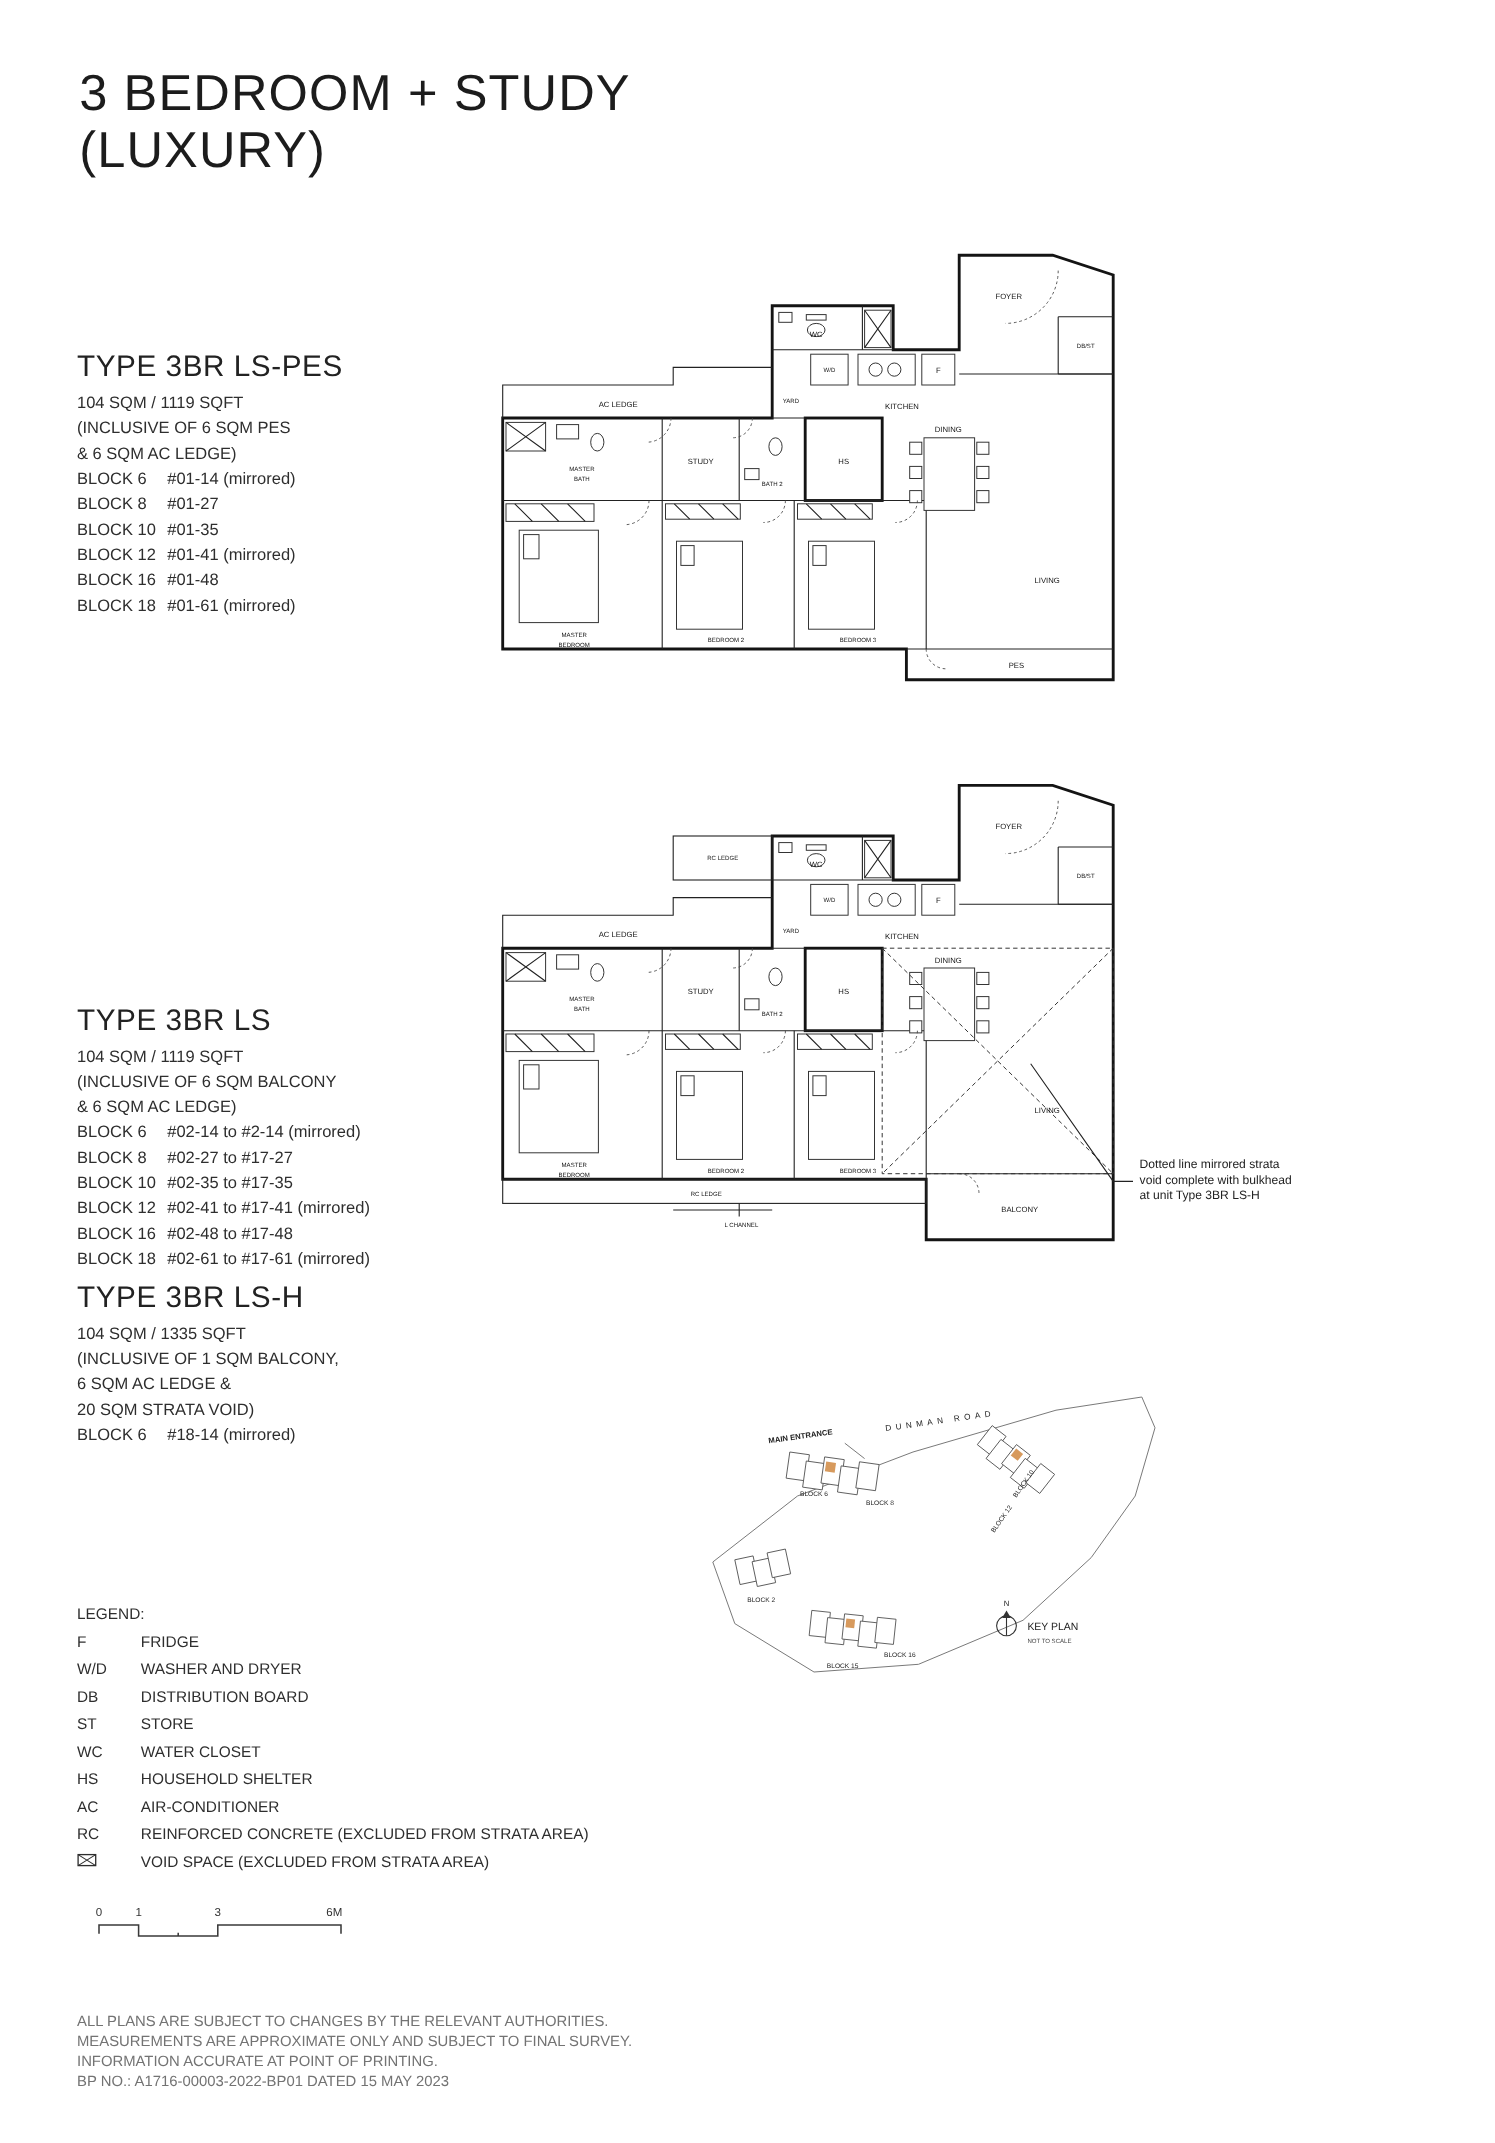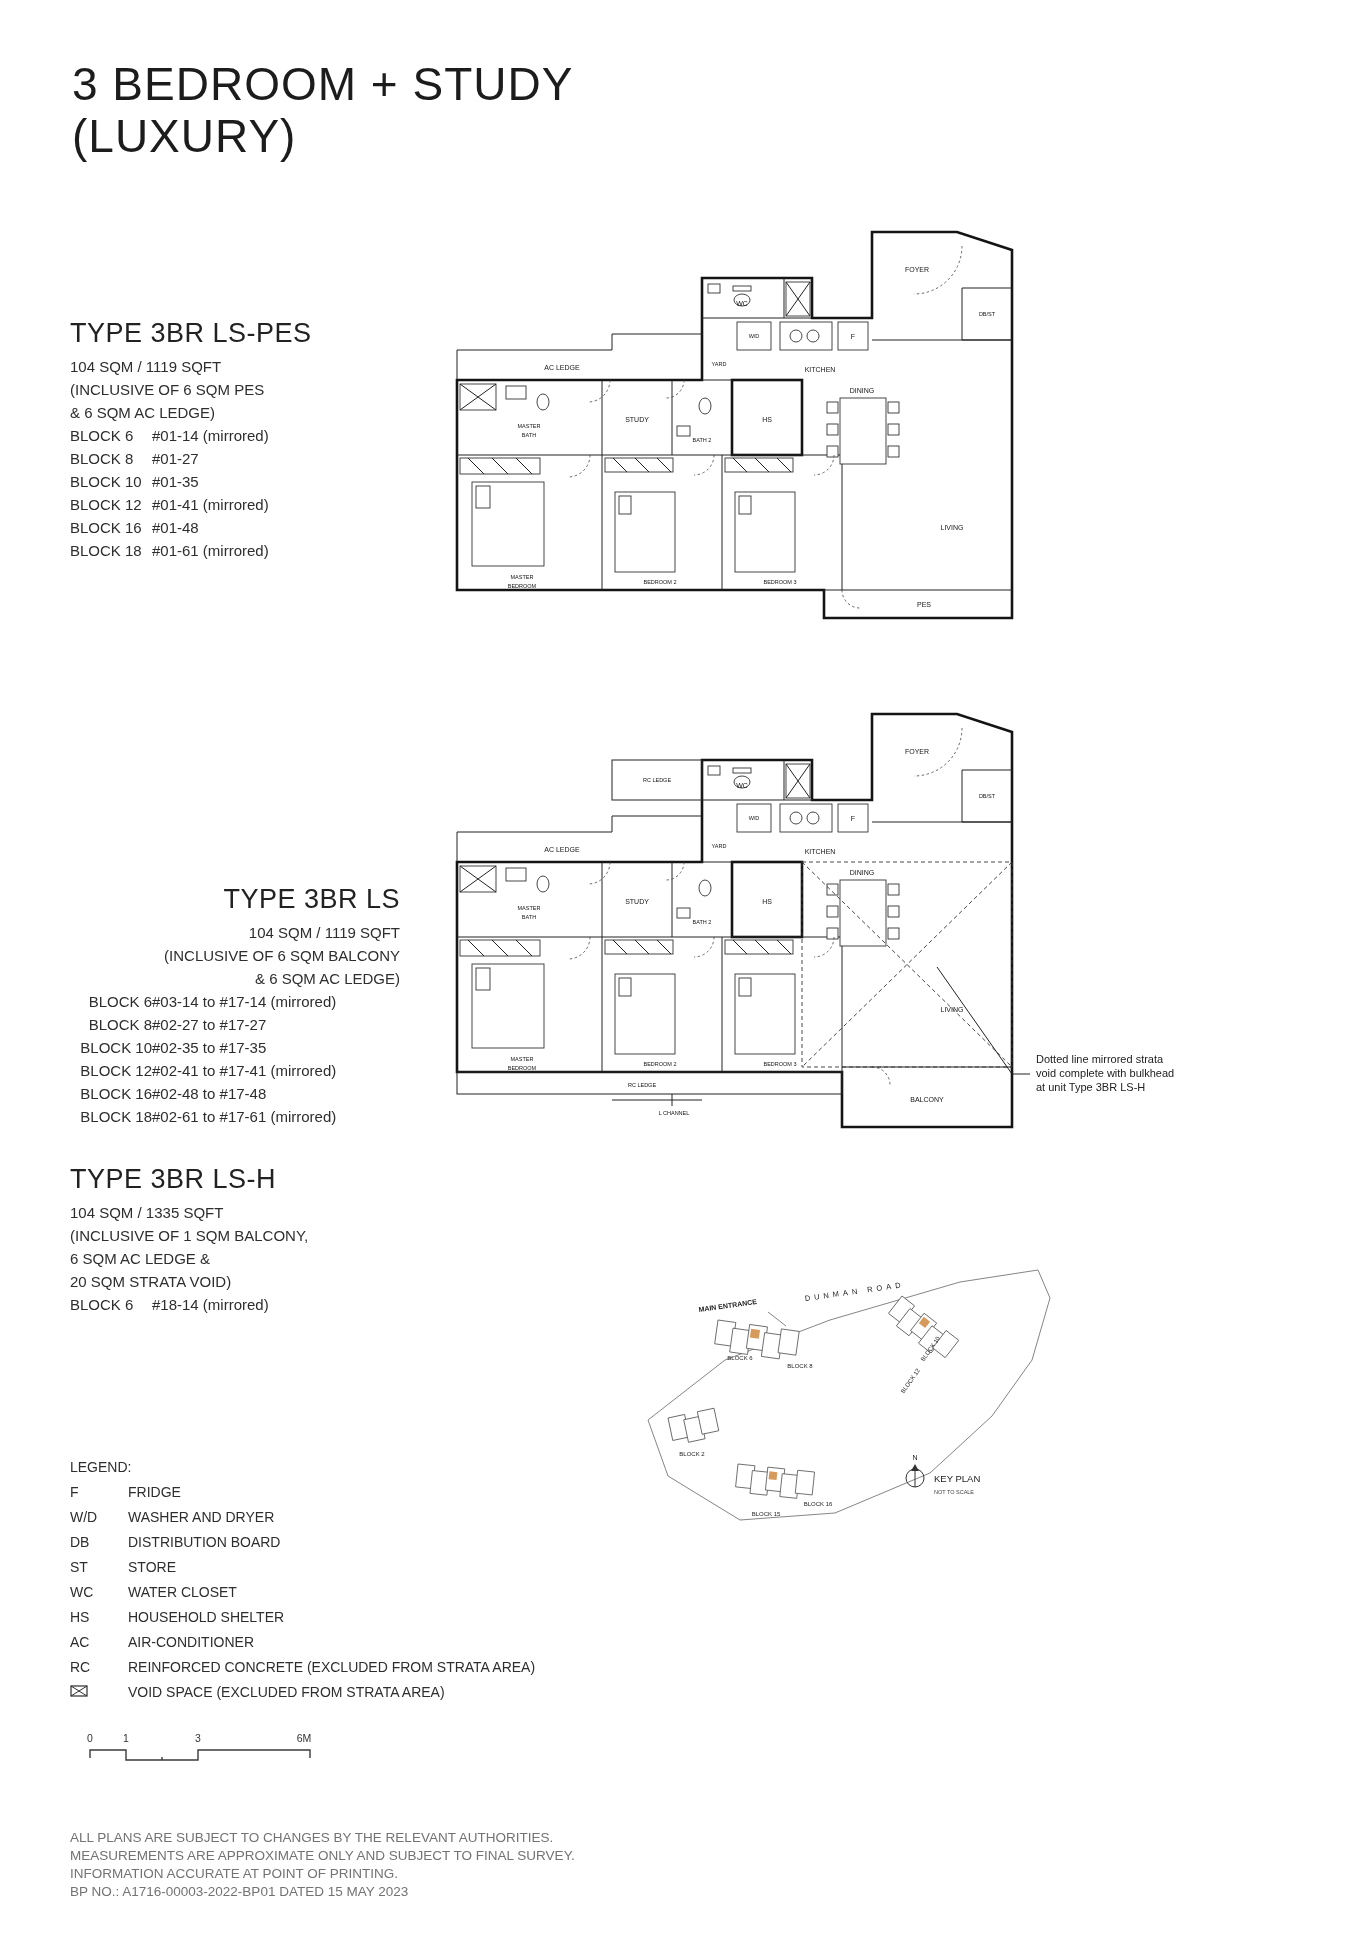--- a/index.html
+++ b/index.html
@@ -66,28 +66,28 @@
     <div class="brow">
         <span class="bcol">BLOCK 16</span>
         <span>#01-48</span>
       </div>
     <div class="brow">
         <span class="bcol">BLOCK 18</span>
         <span>#01-61 (mirrored)</span>
       </div>
   </section>
 
-  <section class="type-block" style="top:884px;text-align:right;">
+  <section class="type-block" style="top:912px;">
     <h2>TYPE 3BR LS</h2>
     <p>104 SQM / 1119 SQFT</p>
     <p>(INCLUSIVE OF 6 SQM BALCONY</p>
     <p>&amp; 6 SQM AC LEDGE)</p>
     <div class="brow">
         <span class="bcol">BLOCK 6</span>
-        <span>#03-14 to #17-14 (mirrored)</span>
+        <span>#02-14 to #2-14 (mirrored)</span>
       </div>
     <div class="brow">
         <span class="bcol">BLOCK 8</span>
         <span>#02-27 to #17-27</span>
       </div>
     <div class="brow">
         <span class="bcol">BLOCK 10</span>
         <span>#02-35 to #17-35</span>
       </div>
     <div class="brow">

